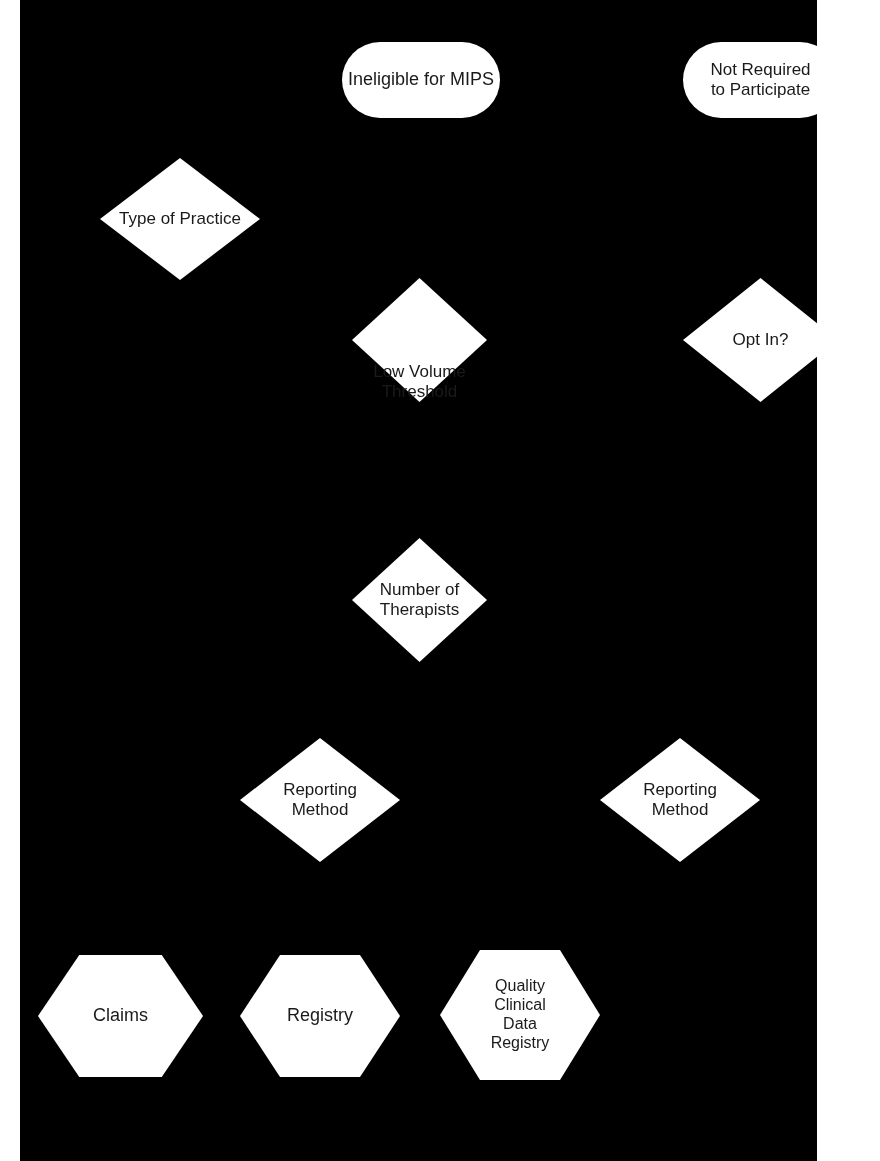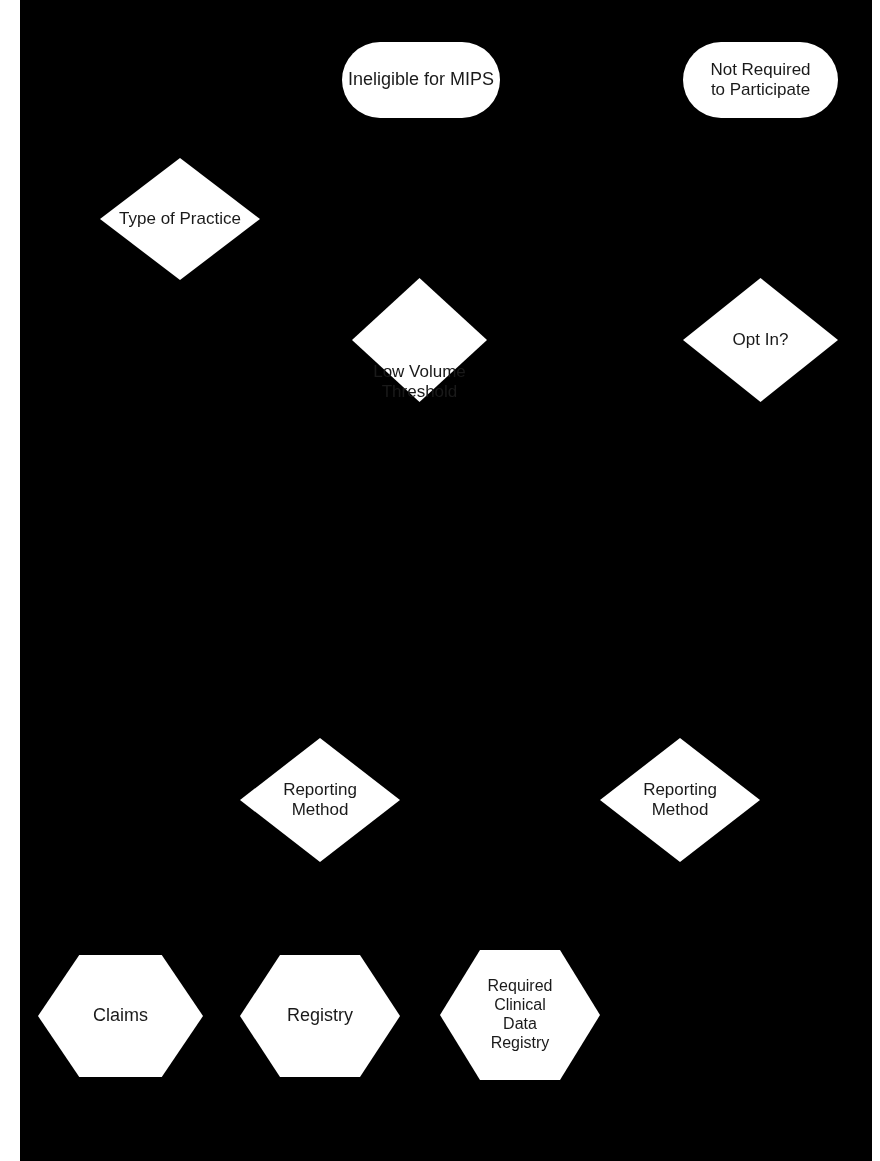--- a/index.html
+++ b/index.html
@@ -3,25 +3,26 @@
 <meta charset="utf-8">
 <title>MIPS Participation Flowchart</title>
 <style>
   html, body {
     margin: 0;
     padding: 0;
     background: #ffffff;
   }
   #canvas {
     position: relative;
-    width: 872px;
+    width: 792px;
     height: 1161px;
     background: #ffffff;
     overflow: hidden;
     font-family: "Liberation Sans", "DejaVu Sans", sans-serif;
+    padding-left: 25px;
   }
   #board {
     position: absolute;
     left: 20px;
     top: 0px;
     width: 860px;
     height: 1161px;
     background: #000000;
   }
   .node {
@@ -88,23 +89,25 @@
 
 <div id="canvas">
   <div id="board"></div>
 <div class="node pill fs-18" style="left: 342px; top: 42px; width: 158px; height: 76px;"><span class="label">Ineligible for MIPS</span></div>
     <div class="node diamond fs-17" style="left: 100px; top: 158px; width: 160px; height: 122px;"><div class="shape"></div><span class="label">Type of Practice</span></div>
     <div class="node pill fs-17" style="left: 683px; top: 42px; width: 155px; height: 76px;"><span class="label">Not Required
 to Participate</span></div>
     <div class="node diamond fs-17" style="left: 352px; top: 278px; width: 135px; height: 124px; align-items: flex-end;"><div class="shape"></div><span class="label">Low Volume
 Threshold</span></div>
     <div class="node diamond fs-17" style="left: 683px; top: 278px; width: 155px; height: 124px;"><div class="shape"></div><span class="label">Opt In?</span></div>
+    <div class="node diamond fs-17" style="left: 352px; top: 538px; width: 135px; height: 124px;"><div class="shape"></div><span class="label">Number of
+Therapists</span></div>
     <div class="node diamond fs-17" style="left: 240px; top: 738px; width: 160px; height: 124px;"><div class="shape"></div><span class="label">Reporting
 Method</span></div>
     <div class="node diamond fs-17" style="left: 600px; top: 738px; width: 160px; height: 124px;"><div class="shape"></div><span class="label">Reporting
 Method</span></div>
     <div class="node hexagon fs-18" style="left: 38px; top: 955px; width: 165px; height: 122px;"><div class="shape"></div><span class="label">Claims</span></div>
     <div class="node hexagon fs-18" style="left: 240px; top: 955px; width: 160px; height: 122px;"><div class="shape"></div><span class="label">Registry</span></div>
-    <div class="node hexagon fs-16" style="left: 440px; top: 950px; width: 160px; height: 130px;"><div class="shape"></div><span class="label">Required
+    <div class="node hexagon fs-16" style="left: 440px; top: 950px; width: 160px; height: 130px;"><div class="shape"></div><span class="label">Quality
 Clinical
 Data
 Registry</span></div>
   </div>
 
 </body></html>

